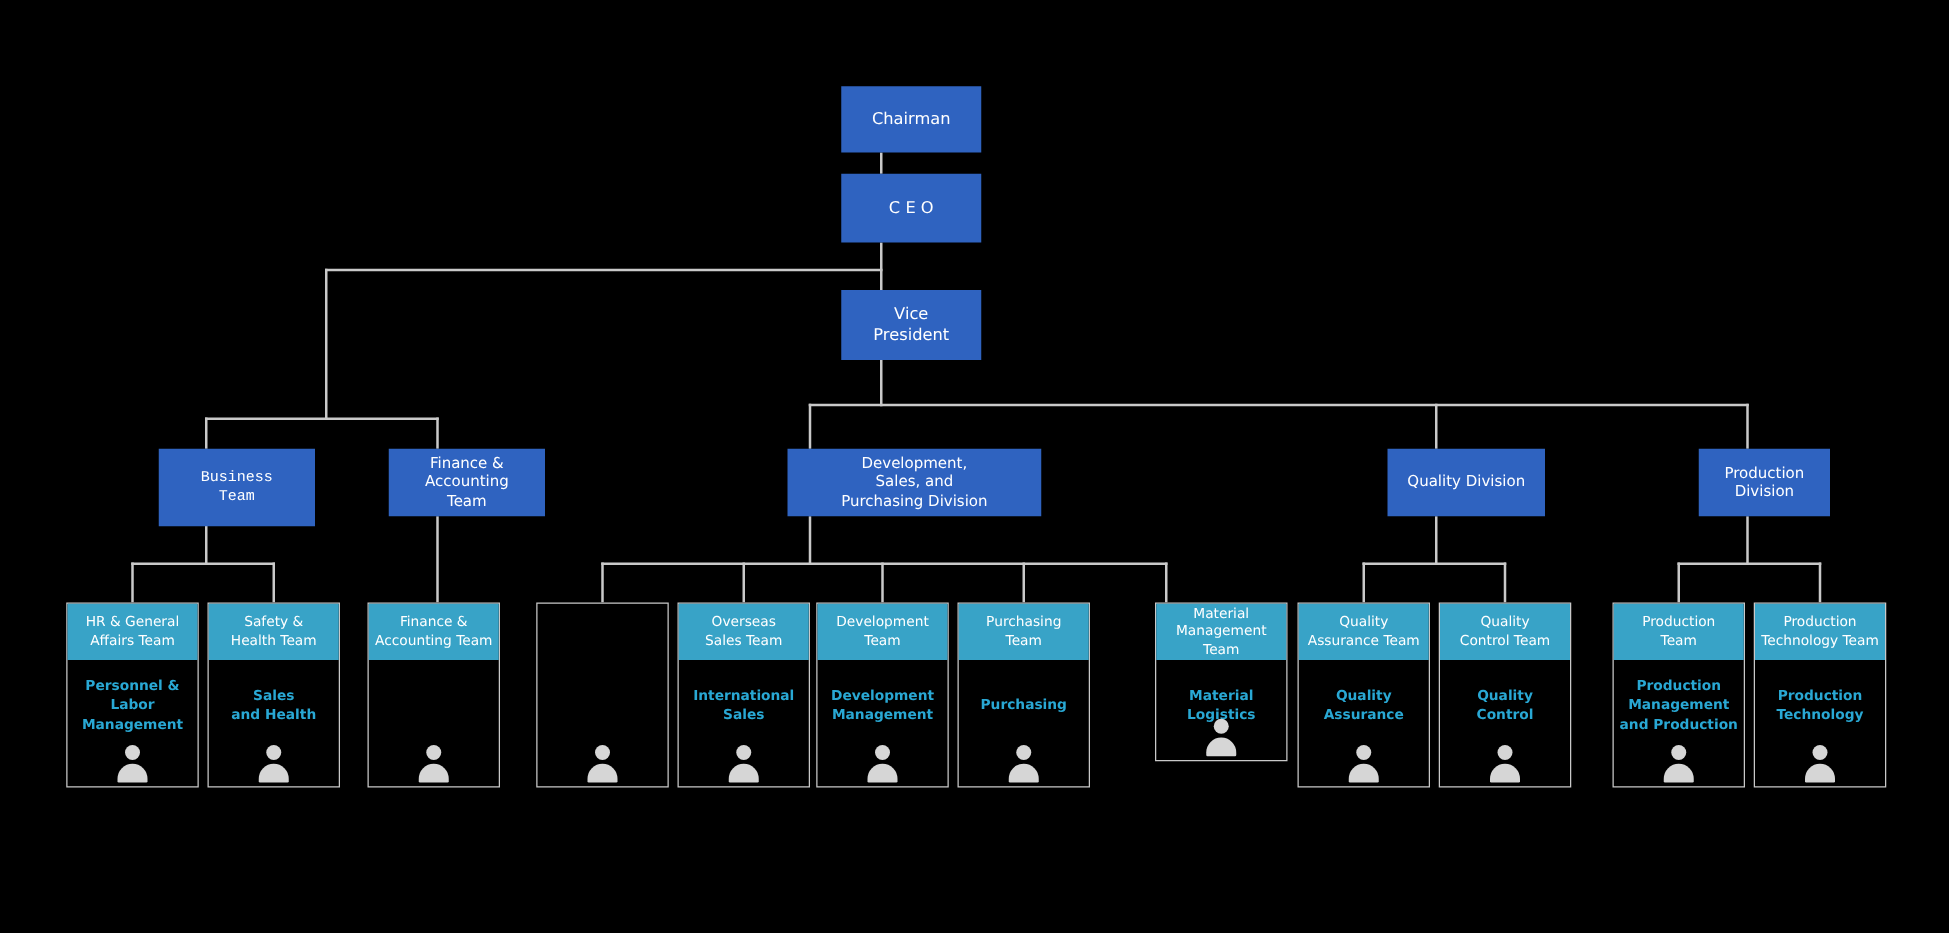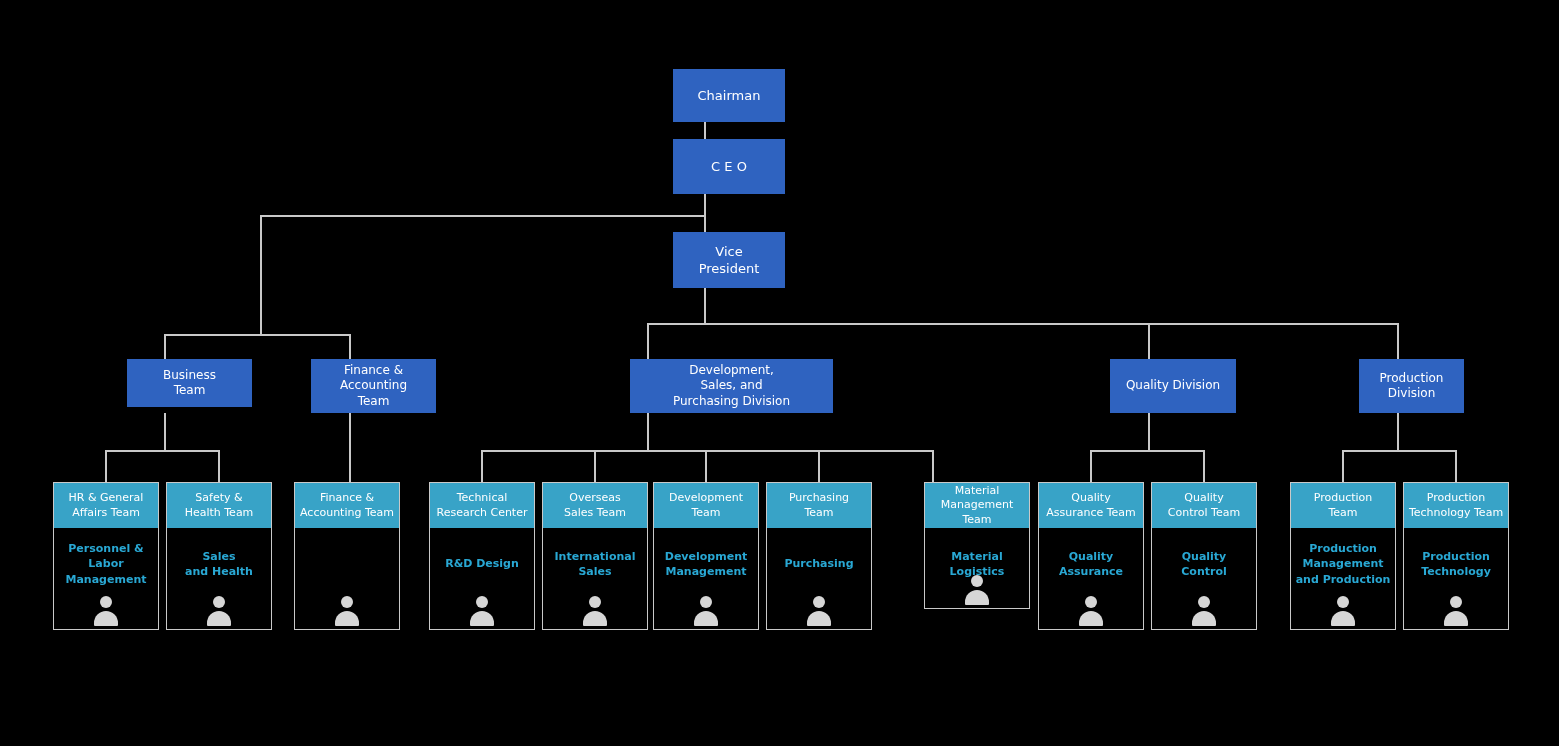--- a/index.html
+++ b/index.html
@@ -135,21 +135,21 @@
       <div class="line" style="left: 1397px; top: 413px; width: 2px; height: 38px;"></div>
       <div class="line" style="left: 1342px; top: 450px; width: 115px; height: 2px;"></div>
       <div class="line" style="left: 1342px; top: 450px; width: 2px; height: 32px;"></div>
       <div class="line" style="left: 1455px; top: 450px; width: 2px; height: 32px;"></div>
     </div>
   <div id="nodes-layer">
       <div class="node exec" style="left: 649px; top: 69px; width: 112px; height: 53px;"><span>Chairman</span></div>
       <div class="node exec" style="left: 649px; top: 139px; width: 112px; height: 55px;"><span>C E O</span></div>
       <div class="node exec" style="left: 649px; top: 232px; width: 112px; height: 56px;"><span>Vice
 President</span></div>
-      <div class="node division" style="left: 103px; top: 359px; width: 125px; height: 48px;"><span>Business
+      <div class="node division" style="left: 103px; top: 359px; width: 125px; height: 62px; font-family: Liberation Mono, monospace;"><span>Business
 Team</span></div>
       <div class="node division" style="left: 287px; top: 359px; width: 125px; height: 54px;"><span>Finance &amp;
 Accounting
 Team</span></div>
       <div class="node division" style="left: 606px; top: 359px; width: 203px; height: 54px;"><span>Development,
 Sales, and
 Purchasing Division</span></div>
       <div class="node division" style="left: 1086px; top: 359px; width: 126px; height: 54px; justify-content: center;"><span>Quality Division</span></div>
       <div class="node division" style="left: 1335px; top: 359px; width: 105px; height: 54px;"><span>Production Division</span></div>
     </div>
@@ -168,23 +168,20 @@
         <div class="card-body">Sales
 and Health</div>
         <div class="person-icon"></div>
       </div>
       <div class="card" style="left: 294px; top: 482px; width: 106px; height: 148px;">
         <div class="card-header" style="height: 45px;">Finance &amp;
 Accounting Team</div>
         <div class="person-icon"></div>
       </div>
       <div class="card" style="left: 429px; top: 482px; width: 106px; height: 148px;">
-        <div class="card-header" style="height: 45px;">Technical
-Research Center</div>
-        <div class="card-body">R&amp;D Design</div>
         <div class="person-icon"></div>
       </div>
       <div class="card" style="left: 542px; top: 482px; width: 106px; height: 148px;">
         <div class="card-header" style="height: 45px;">Overseas
 Sales Team</div>
         <div class="card-body">International
 Sales</div>
         <div class="person-icon"></div>
       </div>
       <div class="card" style="left: 653px; top: 482px; width: 106px; height: 148px;">

